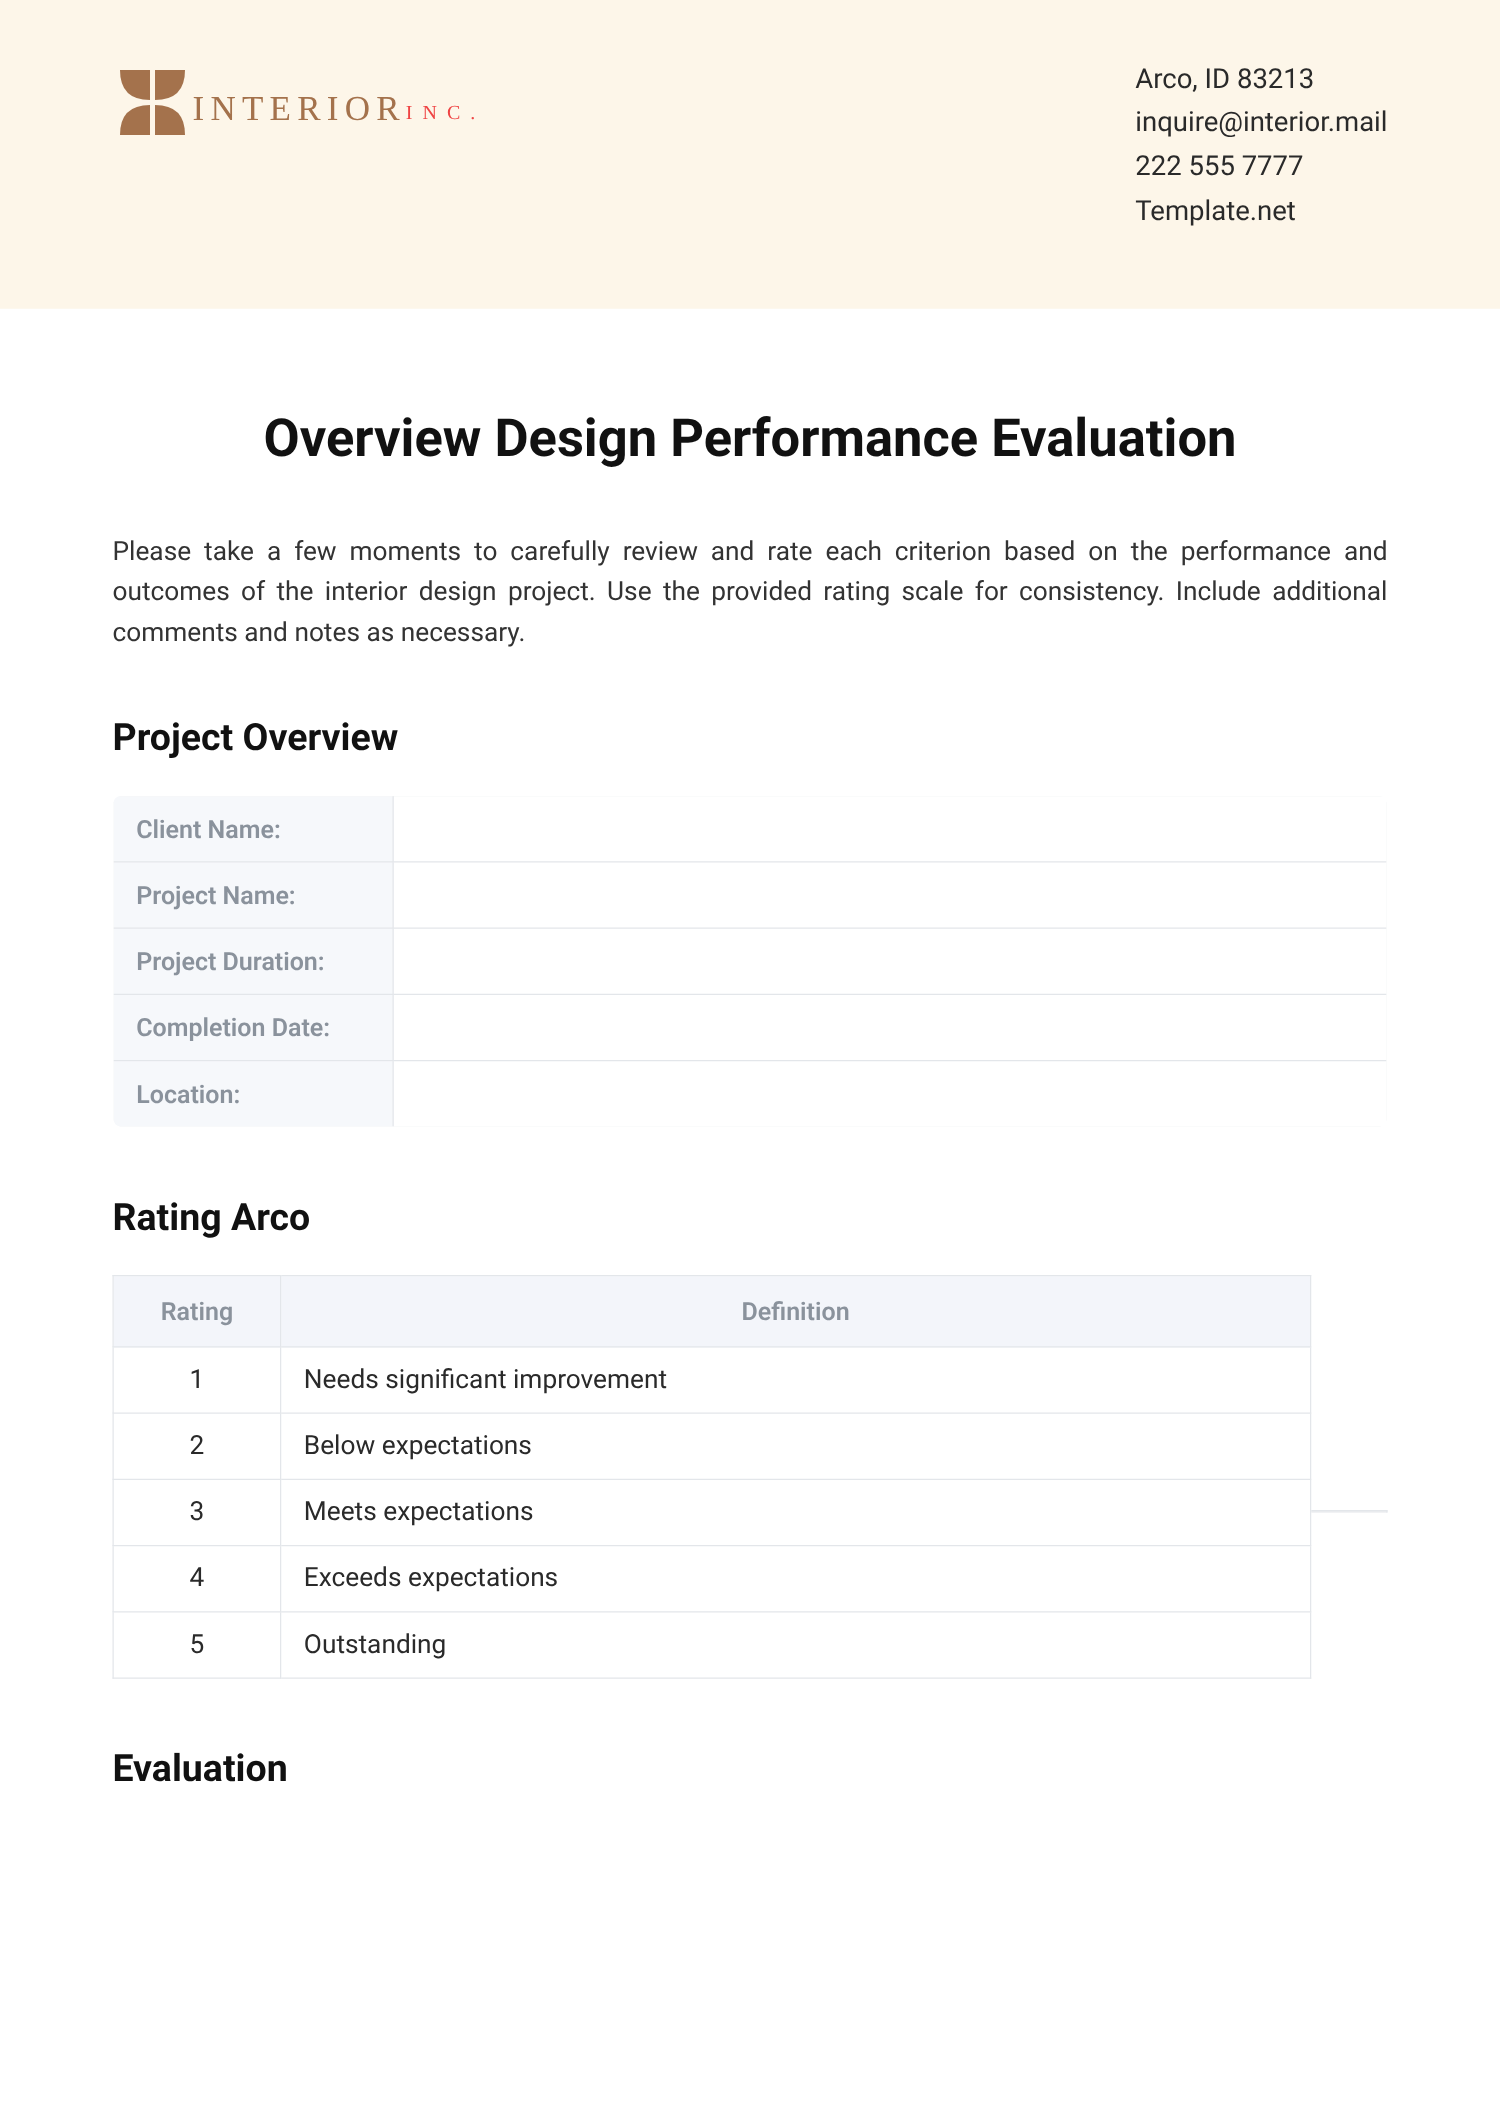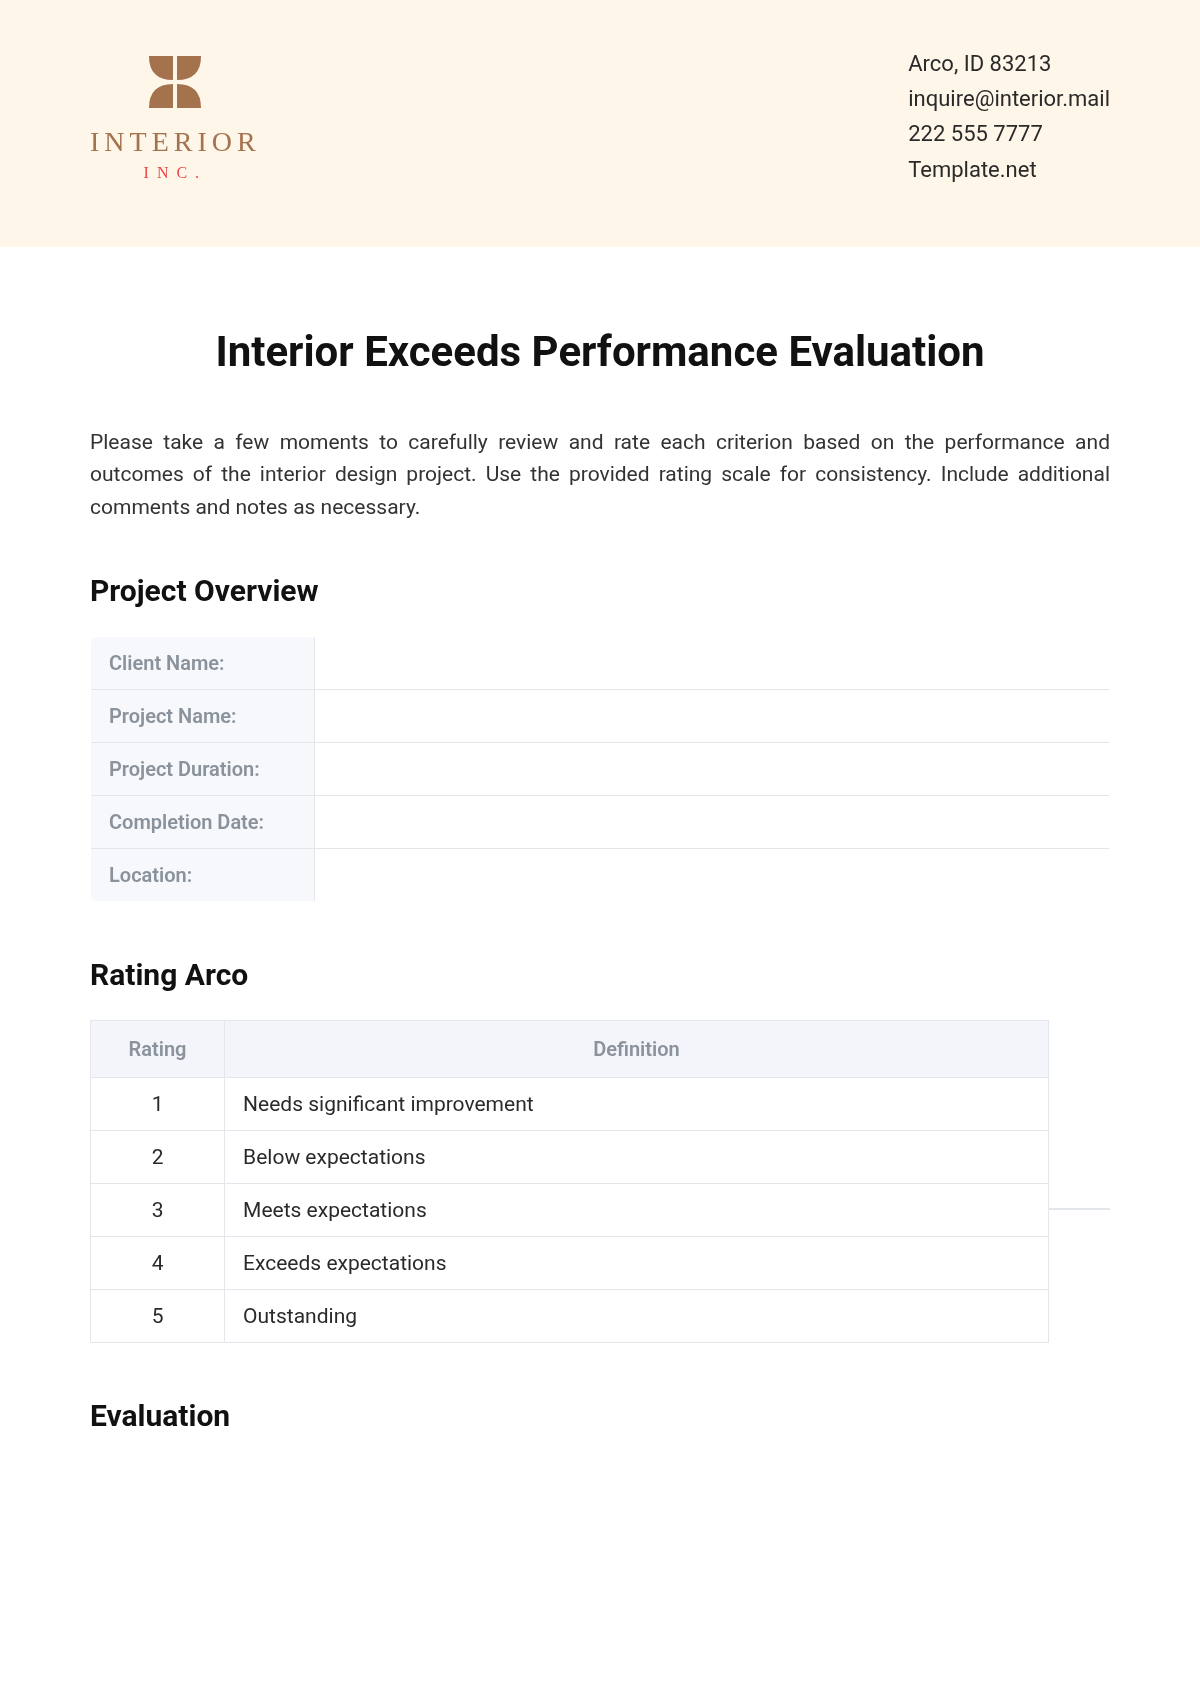--- a/index.html
+++ b/index.html
@@ -17,21 +17,21 @@
       background: #fdf6e9;
       padding: 40px 90px 60px 90px;
       display: flex;
       justify-content: space-between;
       align-items: flex-start;
       position: relative;
       overflow: hidden;
     }
     .logo-block {
       display: flex;
-      flex-direction: column;
+      flex-direction: row;
       align-items: center;
       padding-top: 10px;
     }
     .logo-mark {
       width: 64px;
       height: 64px;
       position: relative;
       margin-bottom: 12px;
     }
     .logo-mark svg {
@@ -164,21 +164,21 @@
   </div>
   <div class="contact-block">
     <div>Arco, ID 83213</div>
     <div>inquire@interior.mail</div>
     <div>222 555 7777</div>
     <div>Template.net</div>
   </div>
 </div>
 
 <div class="content">
-  <h1 class="doc-title">Interior Exceeds Performance Evaluation</h1>
+  <h1 class="doc-title">Overview Design Performance Evaluation</h1>
 
   <p class="intro">Please take a few moments to carefully review and rate each criterion based on the performance and outcomes of the interior design project. Use the provided rating scale for consistency. Include additional comments and notes as necessary.</p>
 
   <h2 class="section-title">Project Overview</h2>
 
   <table class="overview-table">
     <tbody>
       <tr>
         <td class="label-cell">Client Name:</td>
         <td class="value-cell"></td>

